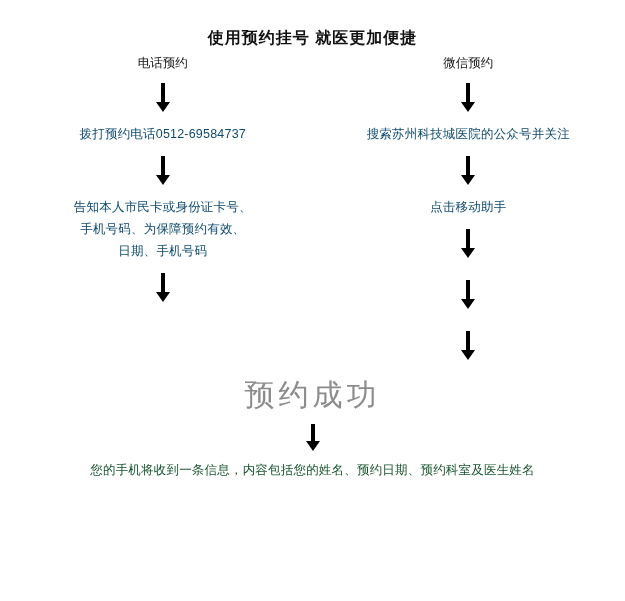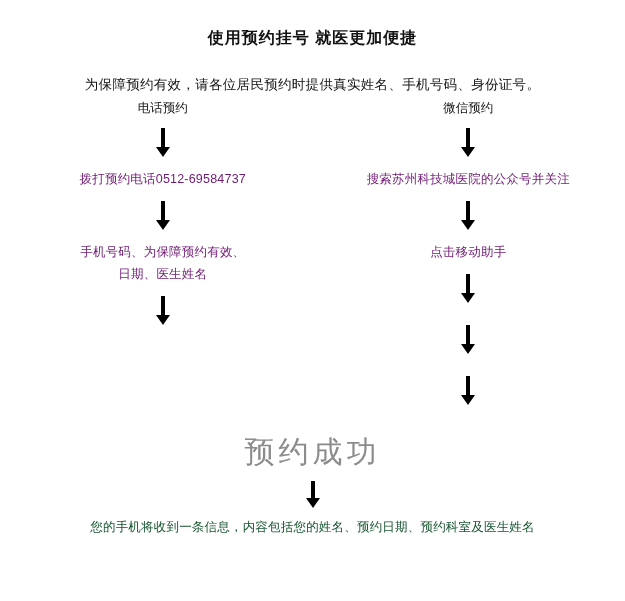--- a/index.html
+++ b/index.html
@@ -40,21 +40,21 @@
   }
   .col {
     flex: 1 1 50%;
     text-align: center;
   }
   .col-left { padding-left: 10px; }
   .col-right { padding-right: 4px; }
   .step {
     font-size: 12.5px;
     line-height: 22px;
-    color: #701a75;
+    color: #0c4a6e;
     letter-spacing: 0.2px;
   }
   .step-head {
     font-size: 12.5px;
     color: #111;
   }
   .arrow {
     display: flex;
     justify-content: center;
     align-items: center;
@@ -65,38 +65,37 @@
   .gap-b { height: 10px; }
   .bottom {
     margin-top: 2px;
     text-align: center;
   }
   .big-result {
     font-size: 30px;
     color: #8c8c8c;
     letter-spacing: 4px;
     font-weight: normal;
-    margin-top: 26px;
+    margin-top: 14px;
     margin-bottom: 8px;
   }
   .final-line {
     font-size: 12.5px;
     color: #14532d;
     letter-spacing: 0.2px;
   }
   .spacer-6 { height: 6px; }
   .spacer-10 { height: 10px; }
 </style>
 </head>
 <body>
 
 <div class="page">
 
   <div class="title">使用预约挂号  就医更加便捷</div>
-  <div class="subtitle">为保障预约有效，请各位居民预约时提供真实姓名、手机号码、身份证号。</div>
 
   <div class="columns">
 
     <div class="col col-left">
       <div class="step-head">电话预约</div>
 
       <div class="gap-a"></div>
       <div class="arrow">
         <svg width="16" height="30" viewBox="0 0 16 30">
           <rect x="6" y="0" width="4" height="20" fill="#000"></rect>
@@ -109,22 +108,23 @@
 
       <div class="gap-a"></div>
       <div class="arrow">
         <svg width="16" height="30" viewBox="0 0 16 30">
           <rect x="6" y="0" width="4" height="20" fill="#000"></rect>
           <polygon points="1,19 15,19 8,29" fill="#000"></polygon>
         </svg>
       </div>
       <div class="gap-b"></div>
 
+      <div class="step">告知本人市民卡或身份证卡号、</div>
       <div class="step">手机号码、为保障预约有效、</div>
-      <div class="step">日期、医生姓名</div>
+      <div class="step">日期、手机号码</div>
 
       <div class="gap-a"></div>
       <div class="arrow">
         <svg width="16" height="30" viewBox="0 0 16 30">
           <rect x="6" y="0" width="4" height="20" fill="#000"></rect>
           <polygon points="1,19 15,19 8,29" fill="#000"></polygon>
         </svg>
       </div>
     </div>
 

